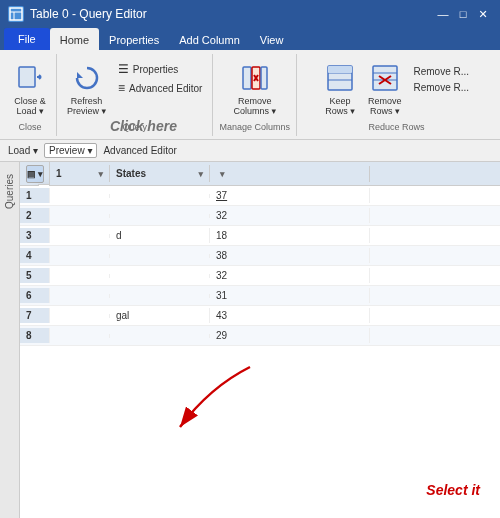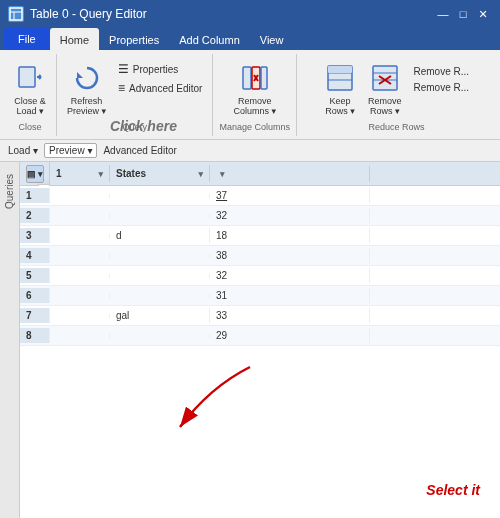--- a/index.html
+++ b/index.html
@@ -512,21 +512,21 @@
       <div class="table-row">
         <div class="table-cell" style="width:30px; background:#dce6f1; font-weight:bold;">6</div>
         <div class="table-cell" style="width:60px;"></div>
         <div class="table-cell" style="width:100px;"></div>
         <div class="table-cell" style="width:160px;">31</div>
       </div>
       <div class="table-row">
         <div class="table-cell" style="width:30px; background:#dce6f1; font-weight:bold;">7</div>
         <div class="table-cell" style="width:60px;"></div>
         <div class="table-cell" style="width:100px;">gal</div>
-        <div class="table-cell" style="width:160px;">33</div>
+        <div class="table-cell" style="width:160px;">43</div>
       </div>
       <div class="table-row">
         <div class="table-cell" style="width:30px; background:#dce6f1; font-weight:bold;">8</div>
         <div class="table-cell" style="width:60px;"></div>
         <div class="table-cell" style="width:100px;"></div>
         <div class="table-cell" style="width:160px;">29</div>
       </div>
     </div>
   </div>
 

